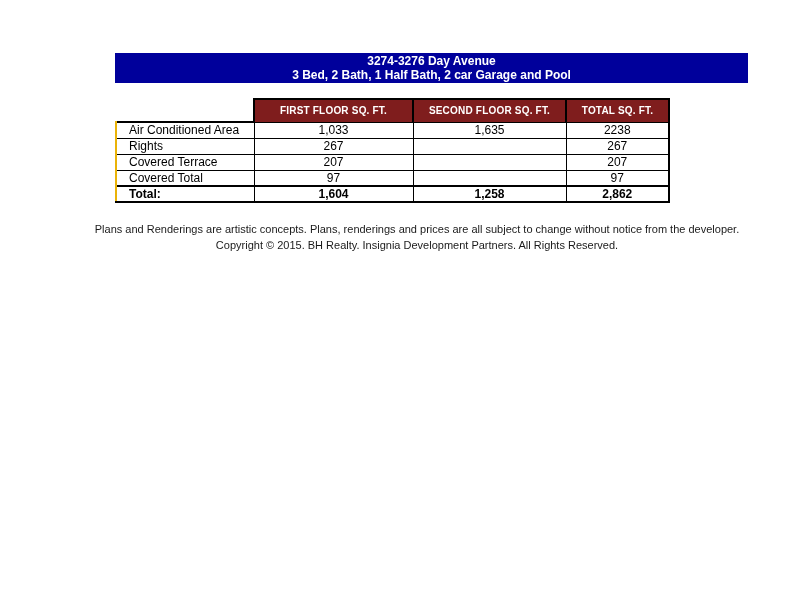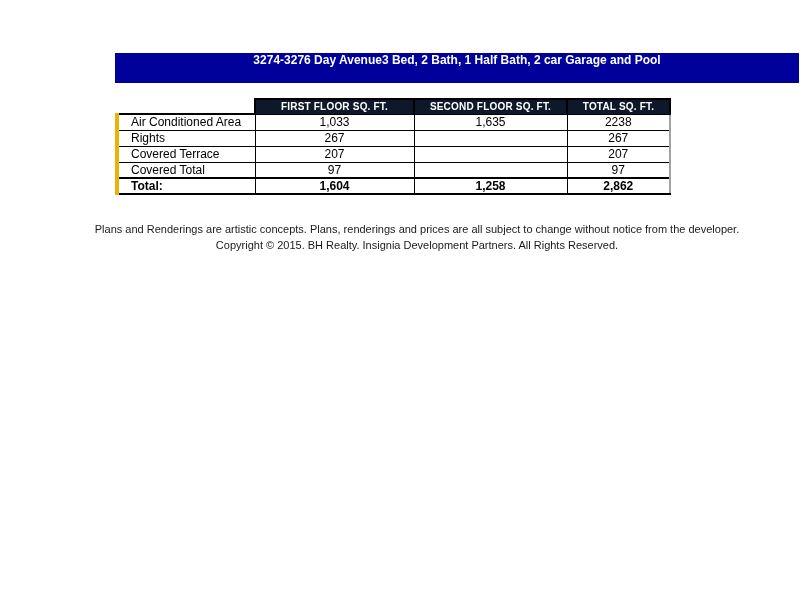--- a/index.html
+++ b/index.html
@@ -10,29 +10,30 @@
     height: 600px;
     background: #ffffff;
     font-family: "Liberation Sans", sans-serif;
     overflow: hidden;
   }
   
   .banner {
     position: absolute;
     left: 115px;
     top: 53px;
-    width: 684px;
+    width: 633px;
     height: 30px;
     background: #00009B;
     color: #ffffff;
     font-weight: bold;
     font-size: 12px;
     line-height: 14px;
     text-align: center;
     display: flex;
+    flex-direction: column;
     justify-content: center;
   }
   
   .sqft-table {
     position: absolute;
     left: 115px;
     top: 98px;
     width: 553px;
     border-collapse: collapse;
     table-layout: fixed;
@@ -41,43 +42,43 @@
   .sqft-table th, .sqft-table td {
     overflow: hidden;
     white-space: nowrap;
     vertical-align: middle;
   }
   .corner {
     border: none;
     background: transparent;
   }
   .hdr {
-    background: #0f172a;
+    background: #7f1d1d;
     color: #ffffff;
     font-weight: bold;
     font-size: 10px;
     letter-spacing: 0.2px;
     text-align: center;
-    height: 15px;
+    height: 23px;
     border: 2px solid #000000;
     border-bottom: 1px solid #000000;
   }
   .sqft-table td {
     border: 1px solid #000000;
     height: 16px;
     font-size: 12px;
     background: #ffffff;
   }
   .sqft-table td.label {
     text-align: left;
     padding: 0 12px;
-    border-left: 4px solid #eab308;
+    border-left: 2px solid #eab308;
   }
   .sqft-table td.num { text-align: center; }
-  .sqft-table td.last { border-right: 2px solid #a3a3a3; }
+  .sqft-table td.last { border-right: 2px solid #000000; }
   .sqft-table tr.first-row td.label { border-top: 2px solid #000000; }
   .sqft-table tr.total-row td {
     font-weight: bold;
     border-top: 2px solid #000000;
     border-bottom: 2px solid #000000;
   }
   
   .footer {
     position: absolute;
     top: 221px;

